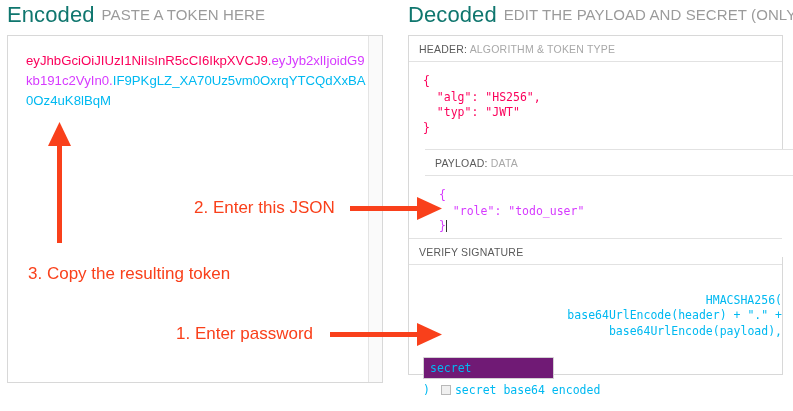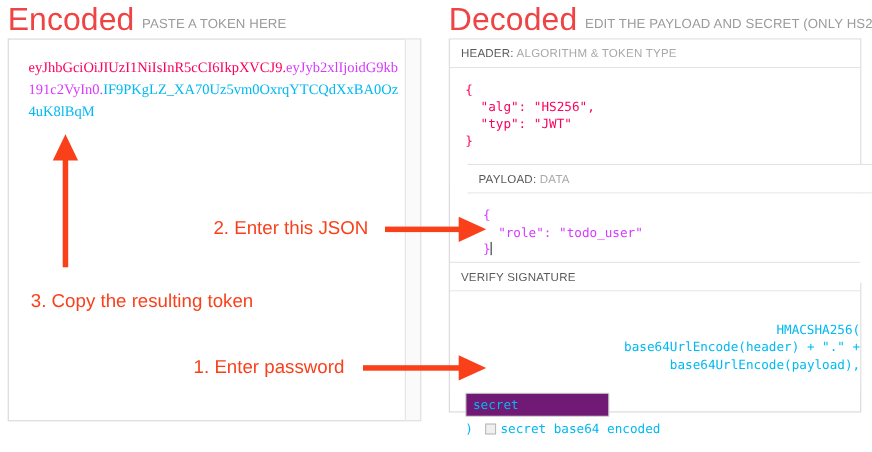--- a/index.html
+++ b/index.html
@@ -16,28 +16,28 @@
     -webkit-font-smoothing: antialiased;
   }
 
   
   .panel-heading {
     position: absolute;
     white-space: nowrap;
   }
   .panel-heading .title {
     font-family: "Liberation Sans", sans-serif;
-    font-size: 29px;
+    font-size: 22px;
     font-weight: 400;
-    color: #ef4444;
+    color: #0f766e;
     letter-spacing: 0.1px;
   }
   .panel-heading .subtitle {
     font-family: "Liberation Sans", sans-serif;
-    font-size: 12px;
+    font-size: 15px;
     font-weight: 400;
     color: #9b9b9b;
     letter-spacing: 0.1px;
     margin-left: 7px;
     position: relative;
     top: -2px;
     text-align: right;
   }
 
   #encoded-heading { left: 7px;   top: 2px; }
@@ -62,21 +62,21 @@
     height: 100%;
     background: #fafafa;
     border-left: 1px solid #e4e4e4;
     box-sizing: border-box;
   }
   #token-text {
     position: absolute;
     left: 18px;
     top: 15px;
     width: 340px;
-    font-family: Liberation Serif, serif;
+    font-family: Liberation Sans, sans-serif;
     font-size: 13.2px;
     line-height: 20px;
     word-break: break-all;
     white-space: normal;
     letter-spacing: 0px;
   }
   .seg-header  { color: #fb015b; }
   .seg-dot     { color: #fb015b; }
   .seg-payload { color: #d63aff; }
   .seg-dot2    { color: #d63aff; }

